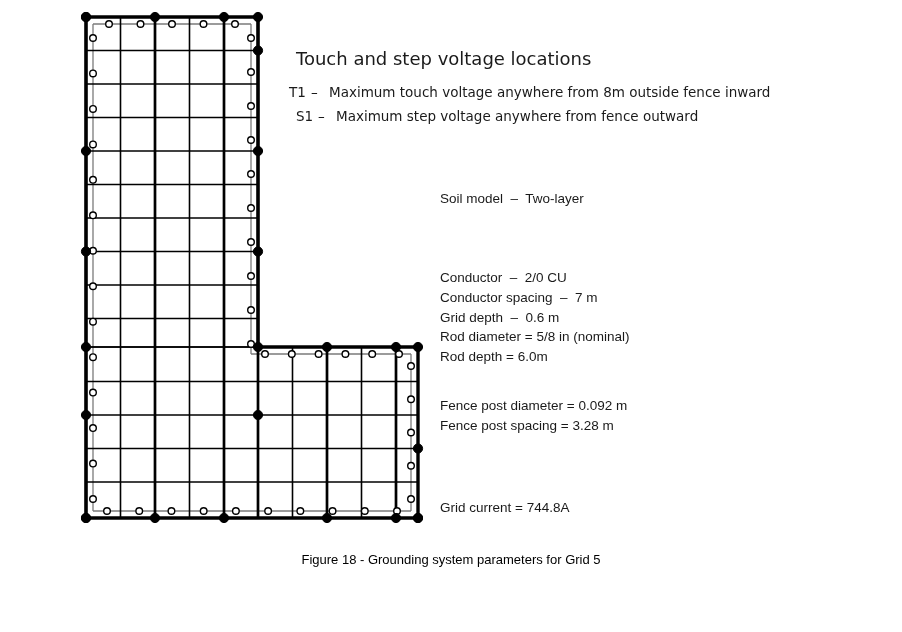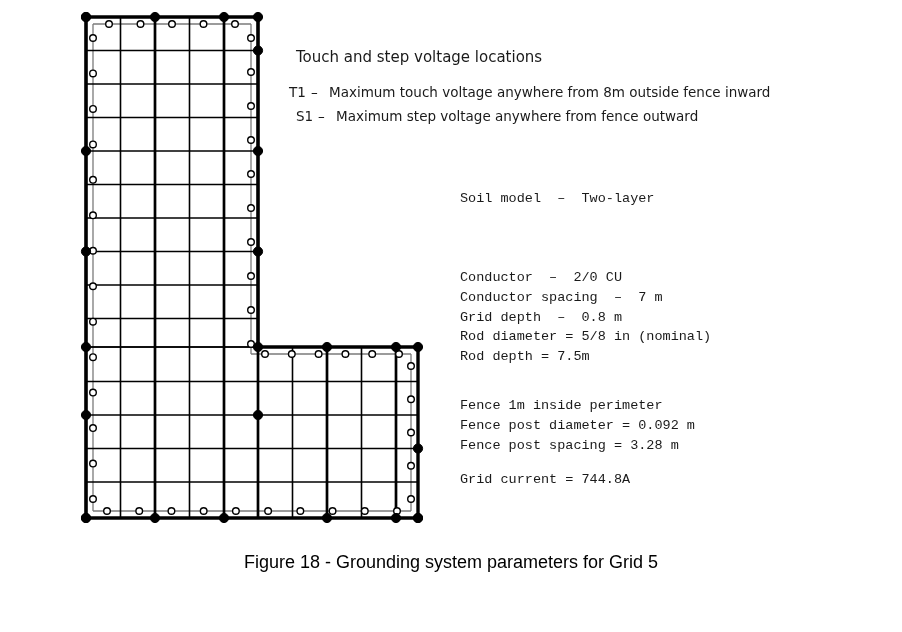--- a/index.html
+++ b/index.html
@@ -24,21 +24,21 @@
   .grid-svg {
     position: absolute;
     left: 0;
     top: 0;
   }
   .note-head {
     position: absolute;
     left: 296px;
     top: 48px;
     font-family: "DejaVu Sans", sans-serif;
-    font-size: 15px;
+    font-size: 18px;
     color: #1a1a1a;
   }
   .note-row {
     position: absolute;
     font-family: "DejaVu Sans", sans-serif;
     font-size: 13.5px;
     color: #1a1a1a;
     display: flex;
     align-items: baseline;
   }
@@ -53,40 +53,39 @@
     flex: 0 0 auto;
     text-align: left;
   }
   .note-txt { flex: 1 1 auto; }
   #note-t1 { left: 289px; top: 84px; }
   #note-s1 { left: 296px; top: 108px; }
 
   .param-group {
     position: absolute;
     left: 440px;
-    font-family: Liberation Mono, monospace;
+    font-family: Liberation Sans, sans-serif;
     font-size: 13.5px;
     line-height: 19.8px;
     color: #1a1a1a;
-    margin-left: 20px;
   }
   #param-soil { top: 189px; }
   #param-conductor { top: 268px; }
   #param-fence { top: 396px; }
-  #param-current { top: 470px; }
+  #param-current { top: 498px; }
   .param-line { white-space: pre; }
 
   #caption {
     position: absolute;
     left: 0;
     top: 552px;
     width: 902px;
     text-align: center;
     font-family: "Liberation Sans", sans-serif;
-    font-size: 18px;
+    font-size: 13px;
     color: #000000;
   }
 </style>
 </head>
 <body>
 
 <div id="figure-root">
 
   <svg class="grid-svg" id="grid-svg" width="902" height="632" xmlns="http://www.w3.org/2000/svg">
     <g id="fence-layer">
@@ -234,27 +233,26 @@
     <span class="note-txt">Maximum step voltage anywhere from fence outward</span>
   </div>
 
   <div class="param-group" id="param-soil">
     <div class="param-line">Soil model  –  Two-layer</div>
   </div>
 
   <div class="param-group" id="param-conductor">
     <div class="param-line">Conductor  –  2/0 CU</div>
     <div class="param-line">Conductor spacing  –  7 m</div>
-    <div class="param-line">Grid depth  –  0.8 m</div>
+    <div class="param-line">Grid depth  –  0.6 m</div>
     <div class="param-line">Rod diameter = 5/8 in (nominal)</div>
-    <div class="param-line">Rod depth = 7.5m</div>
+    <div class="param-line">Rod depth = 6.0m</div>
   </div>
 
   <div class="param-group" id="param-fence">
-    <div class="param-line">Fence 1m inside perimeter</div>
     <div class="param-line">Fence post diameter = 0.092 m</div>
     <div class="param-line">Fence post spacing = 3.28 m</div>
   </div>
 
   <div class="param-group" id="param-current">
     <div class="param-line">Grid current = 744.8A</div>
   </div>
 
   <div id="caption">Figure 18 - Grounding system parameters for Grid 5</div>
 

